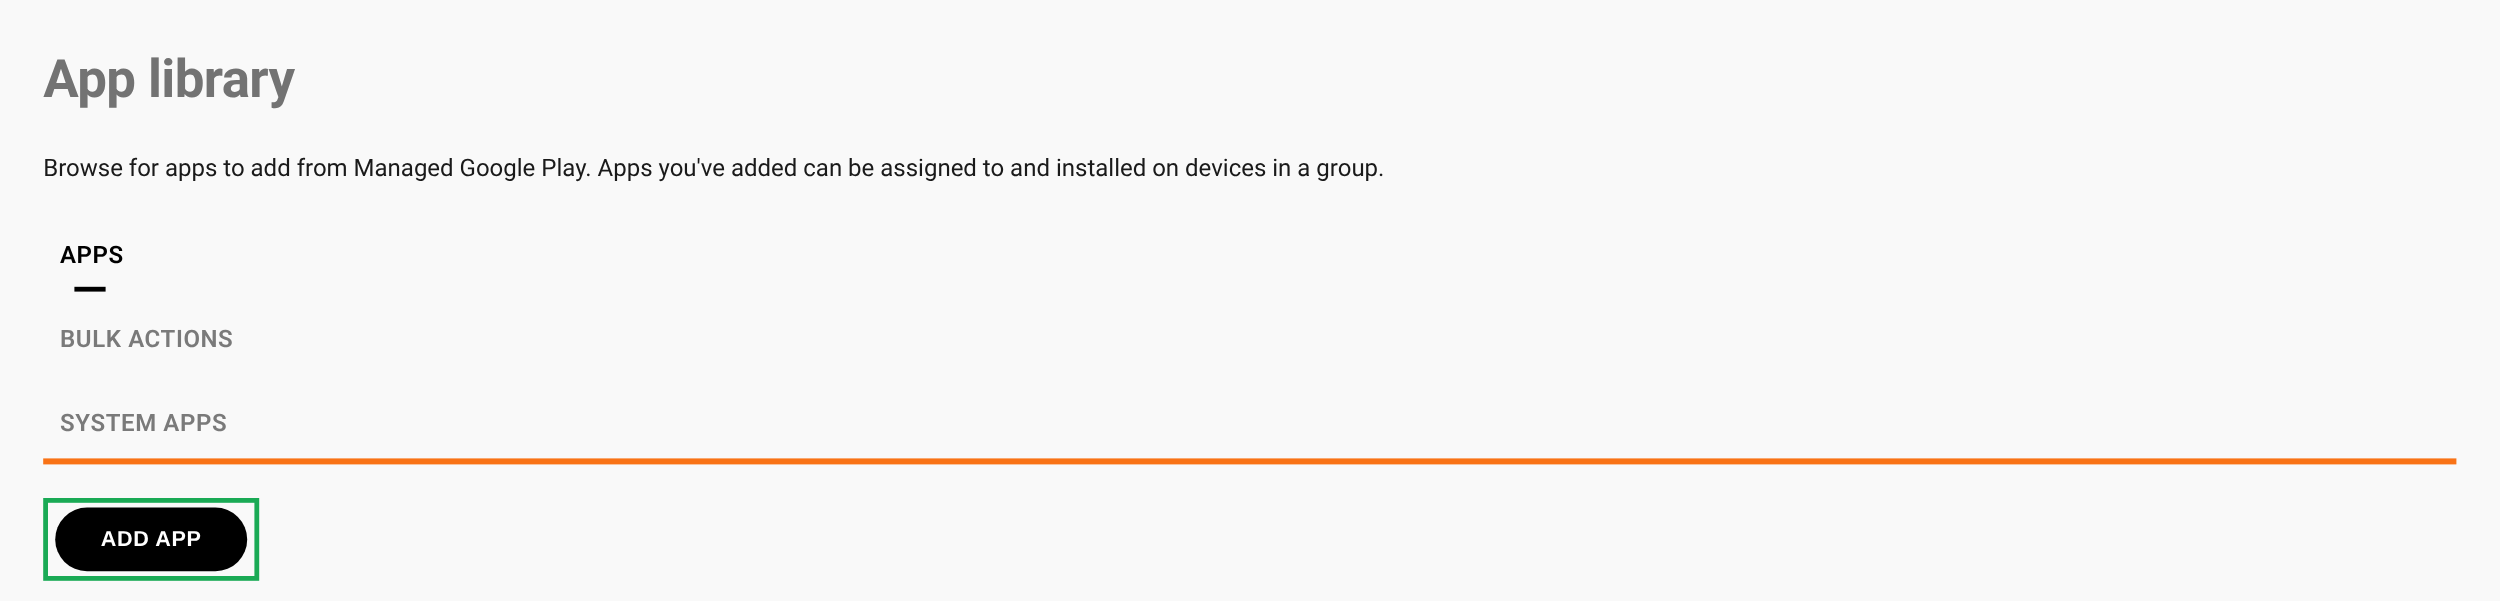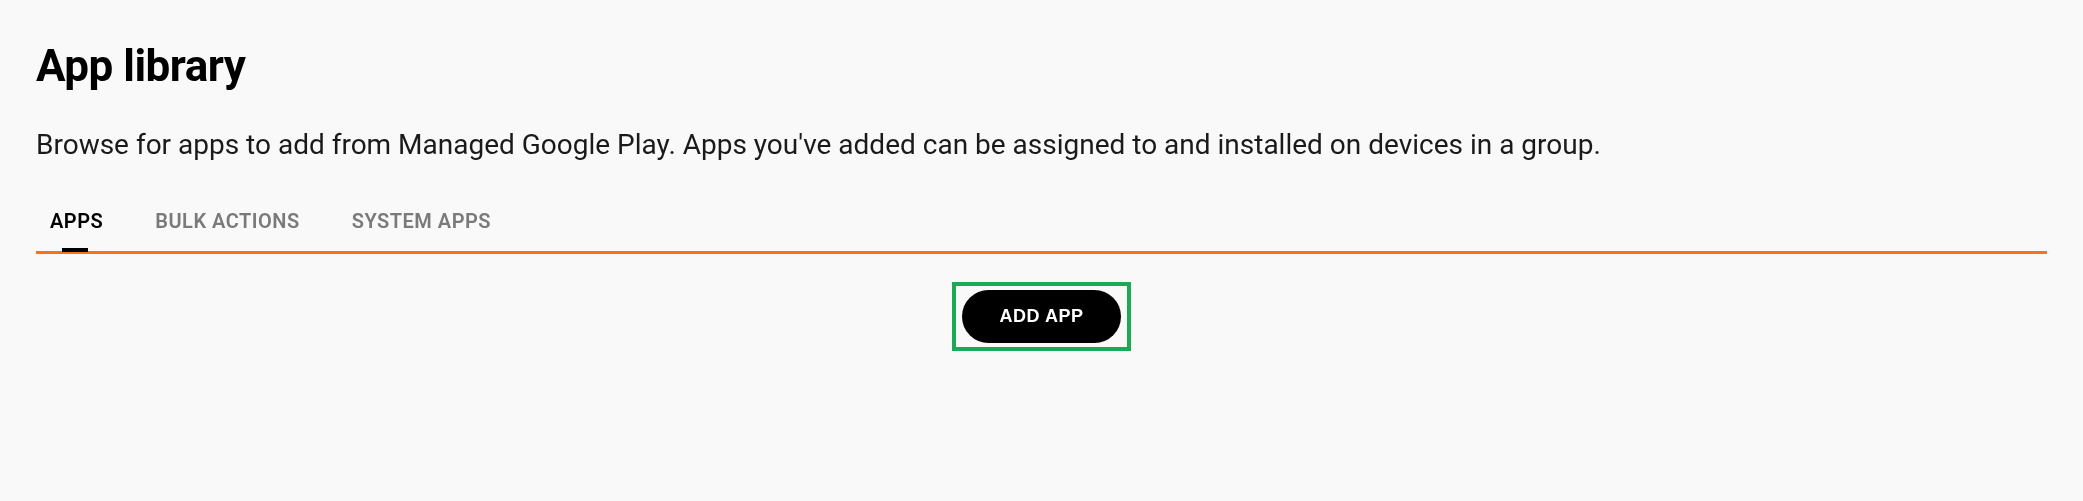--- a/index.html
+++ b/index.html
@@ -10,35 +10,36 @@
     body {
       font-family: -apple-system, BlinkMacSystemFont, "Segoe UI", Roboto, Helvetica, Arial, sans-serif;
       background-color: #f9f9f9;
       width: 2083px;
       height: 501px;
       padding: 40px 36px;
     }
     .page-title {
       font-size: 44px;
       font-weight: 700;
-      color: #000000;
+      color: #737373;
       letter-spacing: -0.5px;
       margin-bottom: 36px;
     }
     .page-description {
-      font-size: 28px;
+      font-size: 20px;
       color: #1a1a1a;
       font-weight: 400;
       margin-bottom: 48px;
     }
     .tabs-container {
       display: flex;
-      gap: 52px;
-      border-bottom: 3px solid #f97316;
+      gap: 28px;
+      border-bottom: 5px solid #f97316;
       padding-left: 14px;
+      flex-direction: column;
     }
     .tab {
       font-size: 20px;
       font-weight: 600;
       letter-spacing: 0.5px;
       color: #7a7a7a;
       padding: 0 0 18px 0;
       cursor: pointer;
       position: relative;
     }
@@ -49,21 +50,21 @@
       content: "";
       position: absolute;
       bottom: -1px;
       left: 12px;
       width: 26px;
       height: 4px;
       background-color: #000;
     }
     .actions-row {
       display: flex;
-      justify-content: center;
+      justify-content: flex-start;
       padding-top: 28px;
       padding-right: 0;
     }
     .highlight-box {
       border: 4px solid #1aaa55;
       padding: 4px 6px;
       display: inline-flex;
     }
     .add-app-button {
       background-color: #000;

